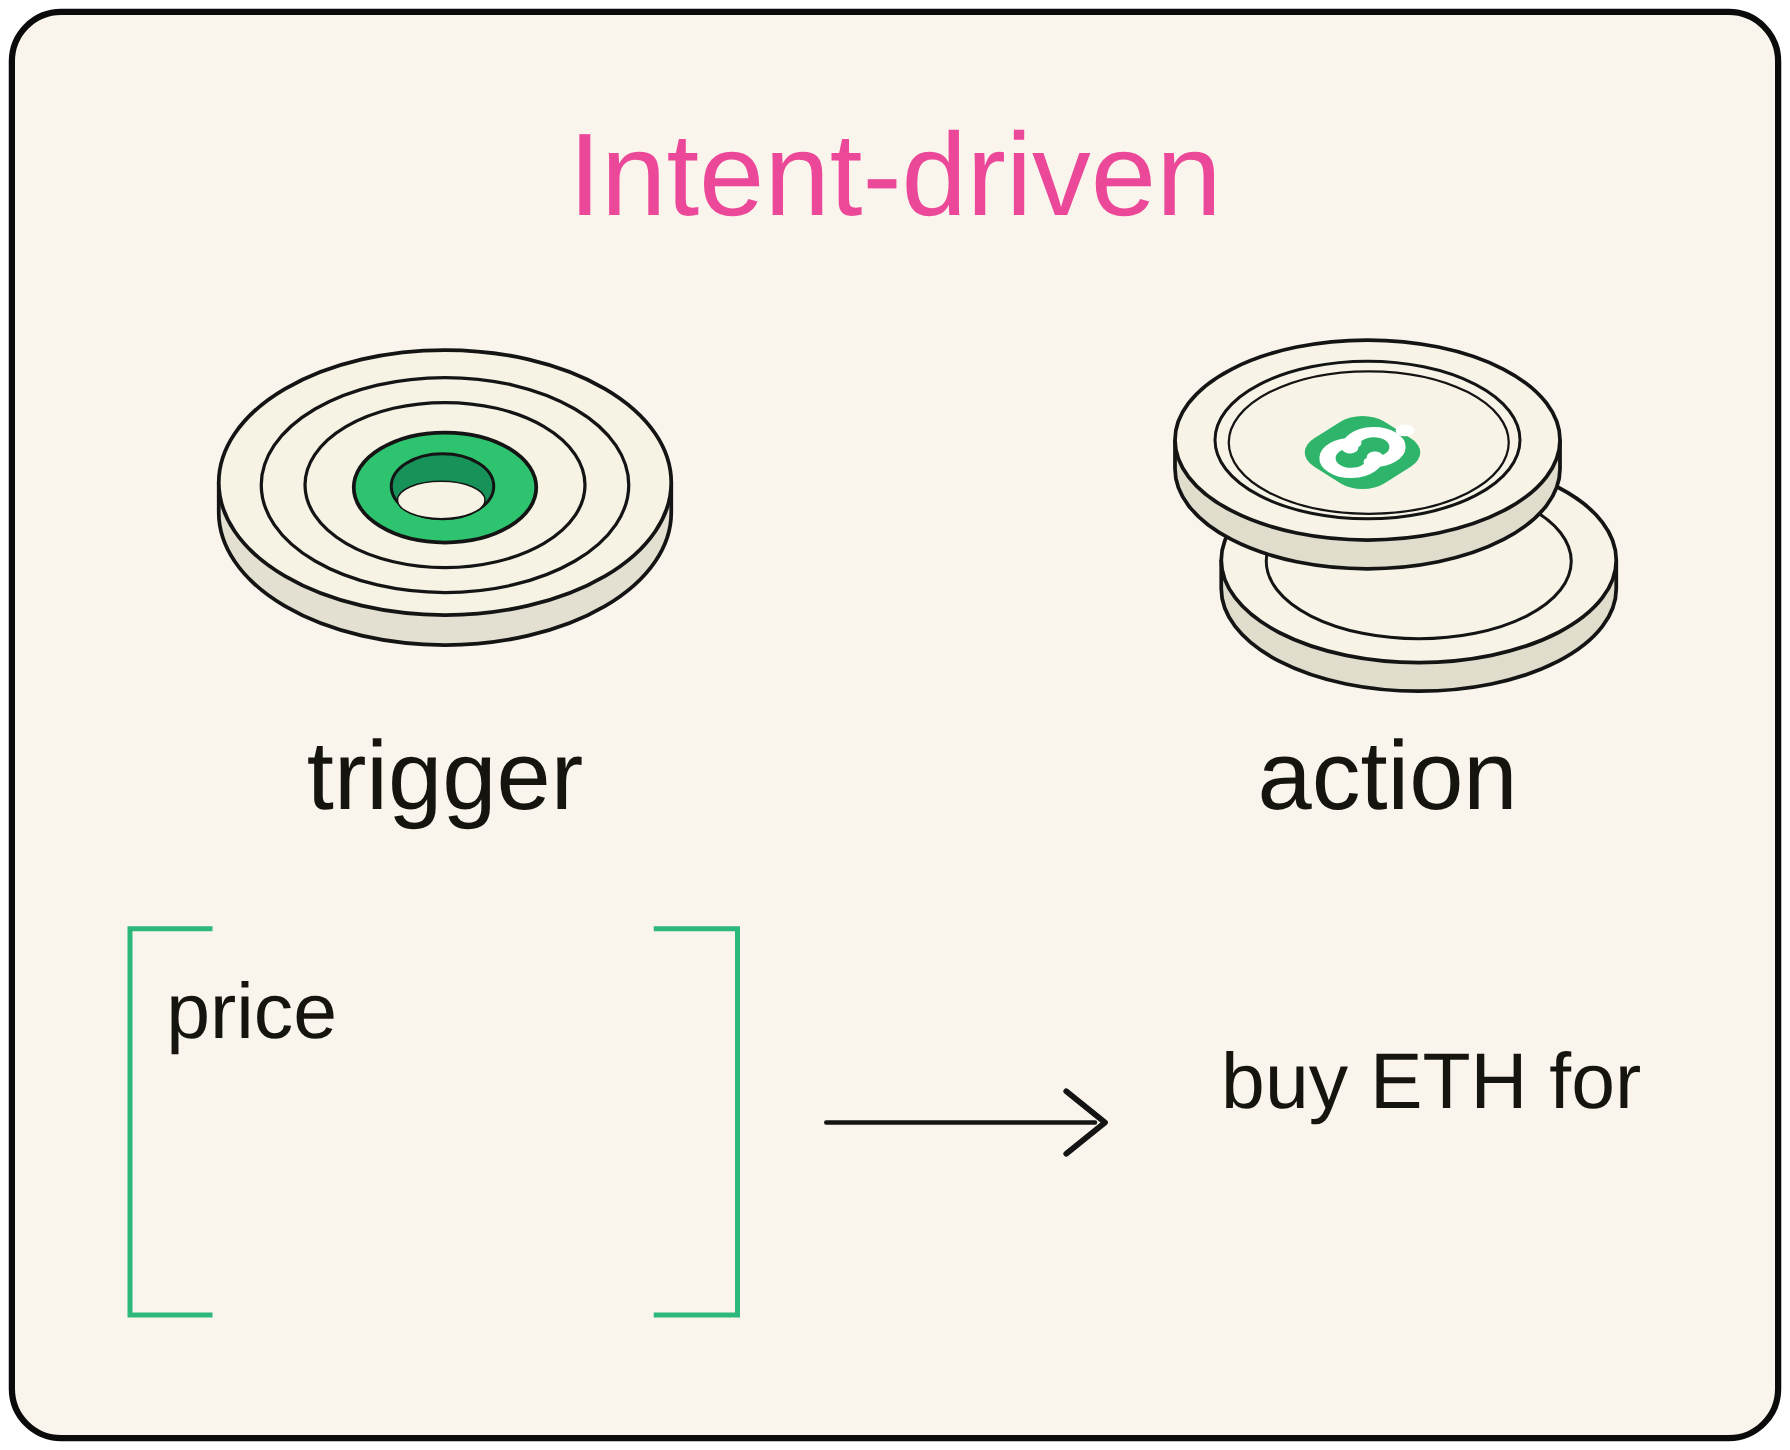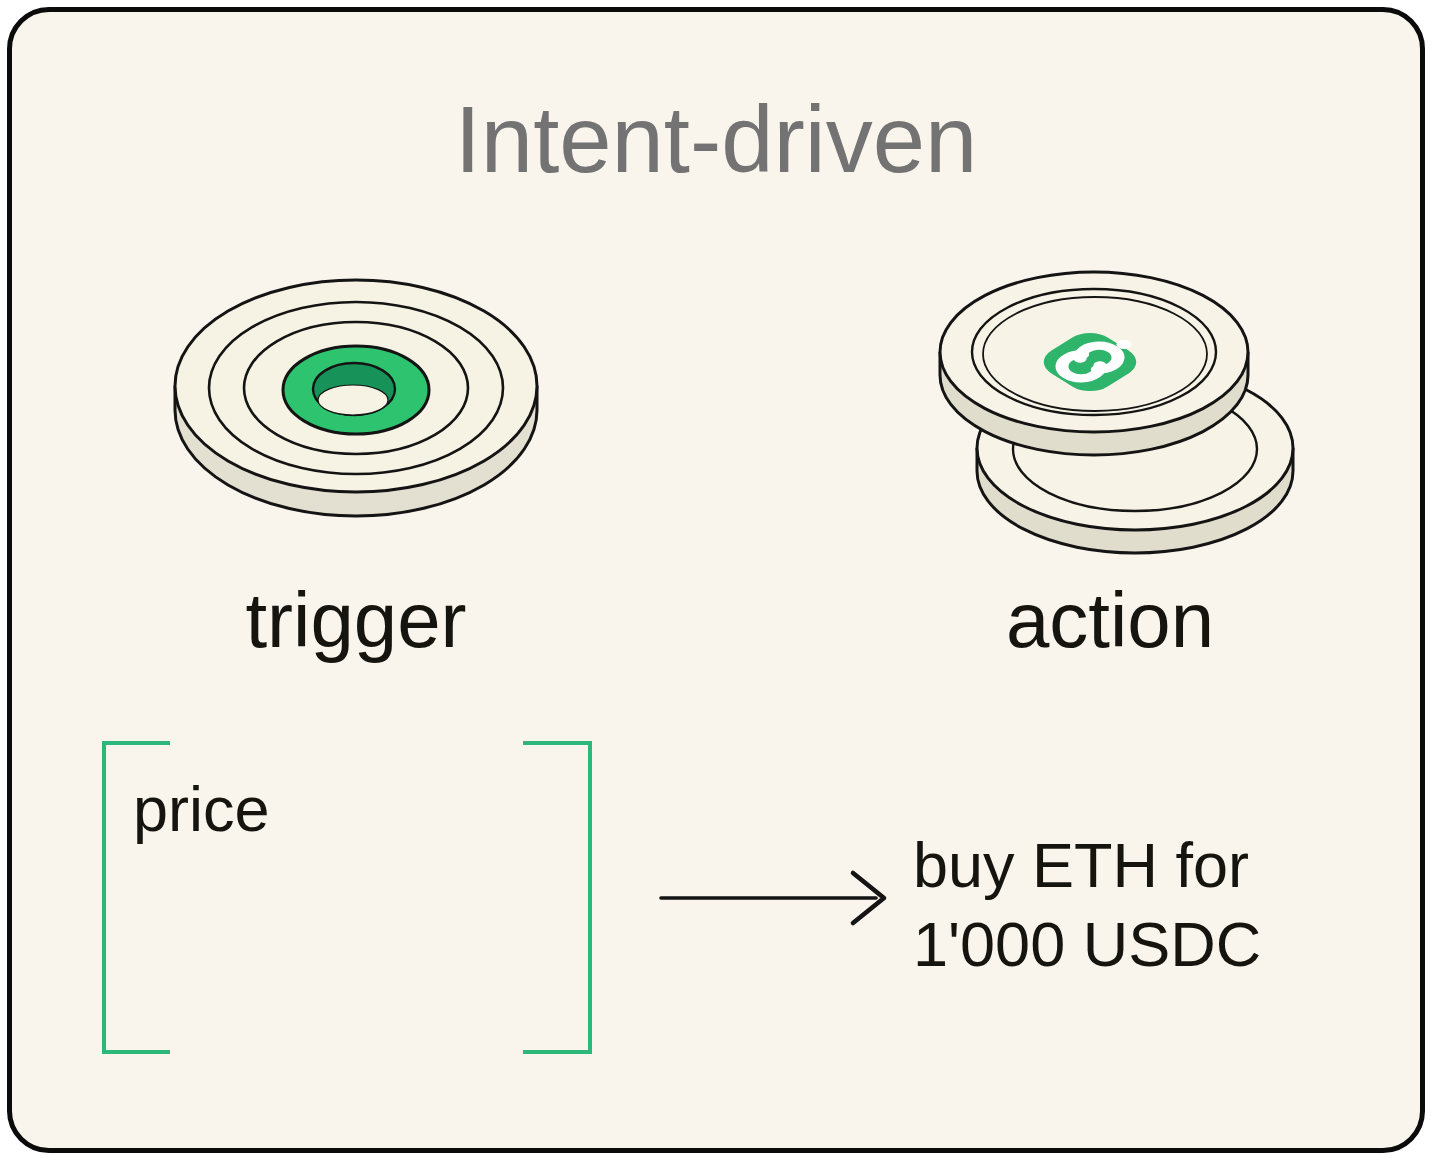--- a/index.html
+++ b/index.html
@@ -23,38 +23,38 @@
     position: absolute; left: 0; top: 0;
     width: 1432px; height: 1160px;
     pointer-events: none;
   }
   .txt { position: absolute; white-space: nowrap; }
   .title {
     top: 86px; left: 0; width: 1432px;
     text-align: center;
     font-size: 94px;
     letter-spacing: 0px;
-    color: #737373;
+    color: #ec4899;
   }
   .icon-label {
     font-size: 78px;
     top: 575px;
     text-align: center;
     width: 500px;
   }
   .label-trigger { left: 106px; }
   .label-action  { left: 860px; }
   .conditions {
     top: 762px; left: 133px;
     font-size: 63px;
     line-height: 95px;
   }
   .action-text {
     top: 826px; left: 913px; width: 400px;
-    text-align: left;
+    text-align: right;
     font-size: 63px;
     line-height: 79px;
   }
 </style>
 </head>
 <body>
 
 <div class="card"></div>
 
 <svg class="shapes" viewBox="0 0 1432 1160" xmlns="http://www.w3.org/2000/svg">
@@ -110,14 +110,13 @@
 
 <div class="txt icon-label label-trigger">trigger</div>
 <div class="txt icon-label label-action">action</div>
 
 <div class="txt conditions">
   <div>price</div>
 </div>
 
 <div class="txt action-text">
   <div>buy ETH for</div>
-  <div>1'000 USDC</div>
 </div>
 
 </body></html>

